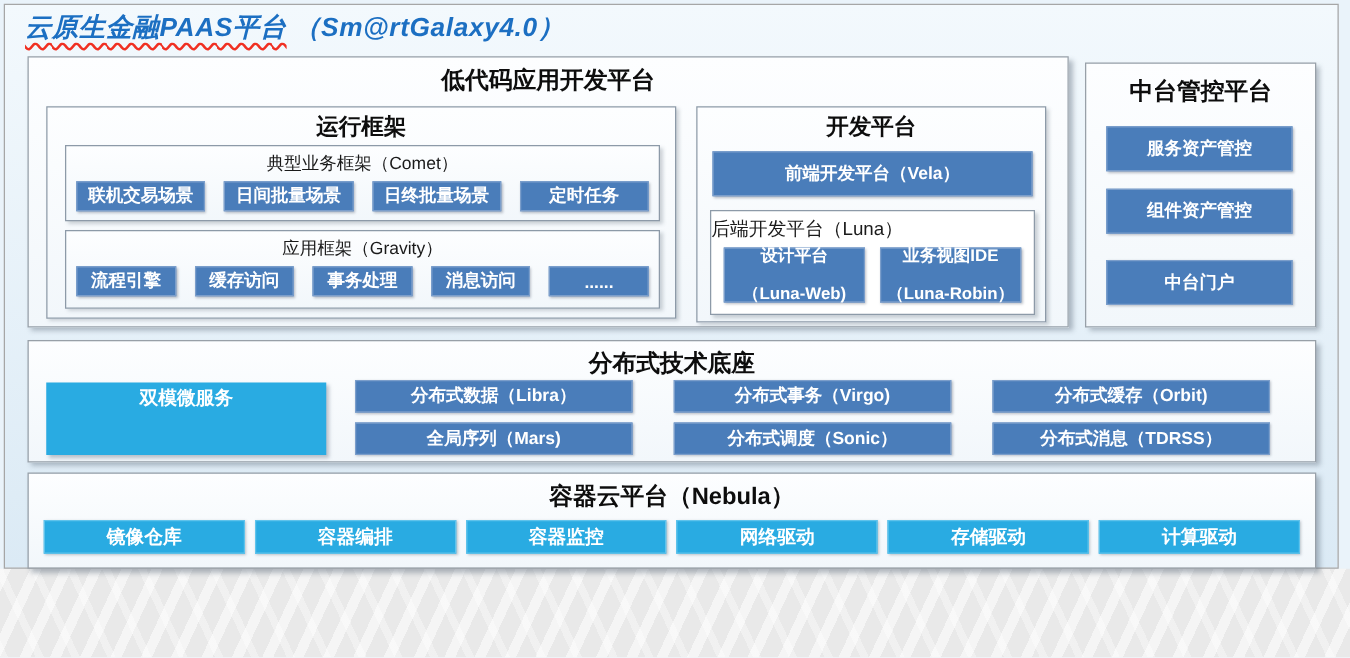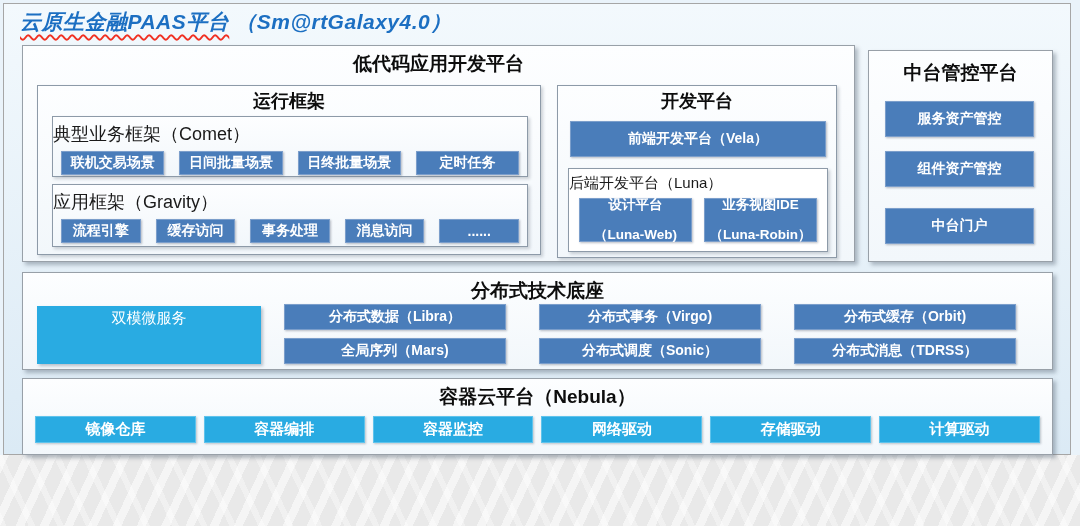--- a/index.html
+++ b/index.html
@@ -41,21 +41,21 @@
   .box {
     position:absolute; box-sizing:border-box;
     background:linear-gradient(180deg,#fdfeff 0%,#f2f7fb 100%);
     border:1px solid #98a0a8;
     box-shadow:3px 3px 4px rgba(96,108,124,.45);
   }
   .inner { border-color:#8d9aa8; box-shadow:2px 2px 3px rgba(96,108,124,.3); }
 
   .sec-title { text-align:center; font-weight:bold; font-size:19px; color:#0d0d0d; padding-top:5px; }
   .sub-title { text-align:center; font-weight:bold; font-size:18px; color:#0d0d0d; padding-top:3px; }
-  .grp-label { font-size:18px; color:#1a1a1a; padding-top:5px; }
+  .grp-label { text-align:center; font-size:14px; color:#1a1a1a; padding-top:5px; }
 
   .btn {
     display:flex; align-items:center; justify-content:center; text-align:center;
     box-sizing:border-box;
   }
   .btn.blue {
     background:#4a7dba; color:#ffffff; font-weight:bold; font-size:14px;
     border:1px solid #7b9ecb; box-shadow:1px 1px 2px rgba(84,96,112,.4);
   }
   .btn.cyan {
@@ -88,21 +88,21 @@
   .mid-btn { position:absolute; left:16px; width:149px; height:36px; font-size:16px; }
   .mid-btn.b0 { top:50px; } .mid-btn.b1 { top:100px; } .mid-btn.b2 { top:157px;text-align:right; }
 
   
   .sec-dist { left:22px; top:272px; width:1031px; height:98px; }
   .dual {
     position:absolute; left:14px; top:33px; width:224px; height:58px;
     background:#29abe2; box-shadow:2px 2px 3px rgba(96,108,124,.4);
     box-sizing:border-box;
   }
-  .dual-title { color:#ffffff; font-weight:normal; font-size:15px; text-align:center; padding-top:3px; }
+  .dual-title { color:#ffffff; font-weight:bold; font-size:15px; text-align:center; padding-top:3px; }
   .dual-row { display:flex; gap:8px; padding:4px 8px 0 8px; }
   .dual-row .btn { height:27px; }
   .dual-row .btn.white { flex:1.12; }
   .dual-row .btn.blue { flex:1; }
   .dist-grid {
     position:absolute; left:261px; top:31px; width:732px;
     display:grid; grid-template-columns:repeat(3,222px); justify-content:space-between;
     row-gap:8px;
   }
   .dist-grid .btn { height:26px; }

